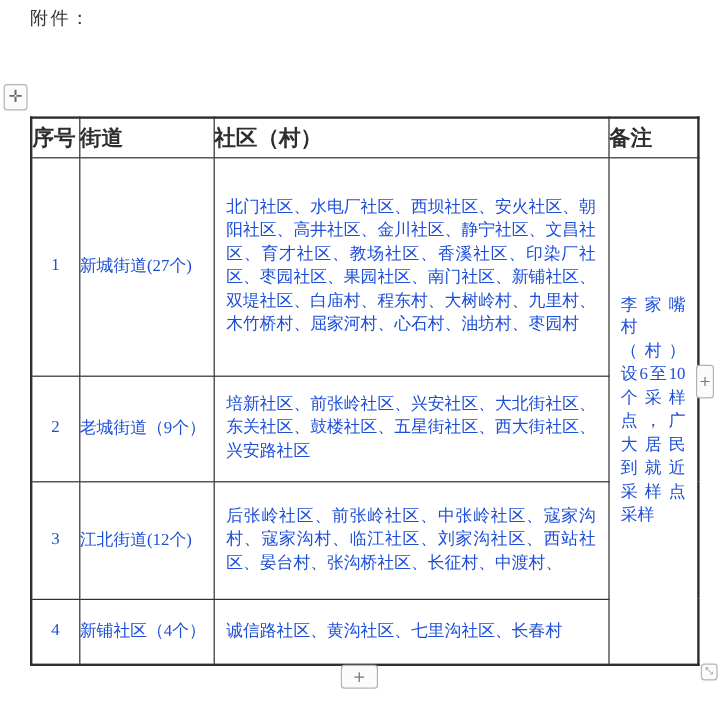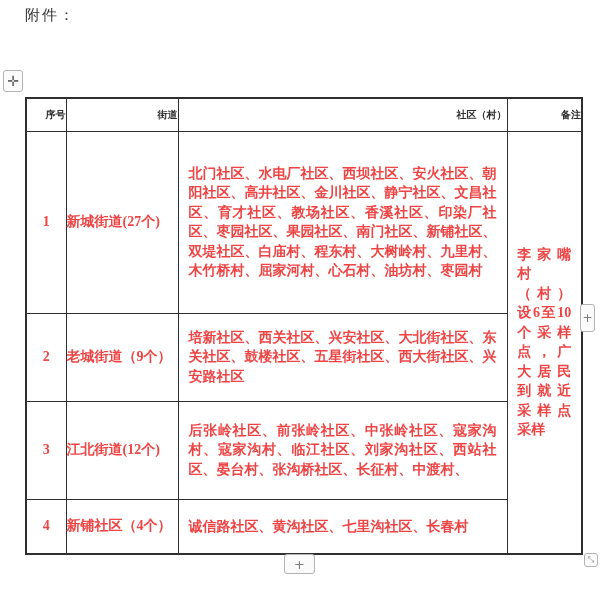--- a/index.html
+++ b/index.html
@@ -30,27 +30,26 @@
     table-layout: fixed;
     border: 2px solid #2f2f2f;
   }
   col.c-index  { width: 40px; }
   col.c-street { width: 112px; }
   col.c-comm   { width: 329px; }
   col.c-remark { width: 75px; }
 
   th, td {
     border: 1px solid #2f2f2f;
-    color: #ef4444;
+    color: #1d4ed8;
     vertical-align: middle;
-    font-weight: bold;
   }
   th {
-    font-size: 10px; font-weight: bold; color: #2e2e2e;
-    text-align: right; height: 33px;
+    font-size: 18px; font-weight: bold; color: #2e2e2e;
+    text-align: left; height: 33px;
   }
   td.cell-index  { text-align: center; font-size: 14px; }
   td.cell-street { text-align: left; font-size: 14px; white-space: nowrap; }
   td.cell-comm   {
     font-size: 14px; line-height: 19.5px;
     padding: 6px 10px;
     text-align: justify;
   }
   td.cell-remark { padding: 0 9px; }
   .remark-inner {
@@ -111,21 +110,21 @@
         <td class="cell-index">1</td>
         <td class="cell-street">新城街道(27个)</td>
         <td class="cell-comm">北门社区、水电厂社区、西坝社区、安火社区、朝阳社区、高井社区、金川社区、静宁社区、文昌社区、育才社区、教场社区、香溪社区、印染厂社区、枣园社区、果园社区、南门社区、新铺社区、双堤社区、白庙村、程东村、大树岭村、九里村、木竹桥村、屈家河村、心石村、油坊村、枣园村</td>
         <td class="cell-remark" rowspan="4">
           <div class="remark-inner">李家嘴村（村）设6至10个采样点，广大居民到就近采样点采样</div>
         </td>
       </tr>
       <tr class="r2">
         <td class="cell-index">2</td>
         <td class="cell-street">老城街道（9个）</td>
-        <td class="cell-comm">培新社区、西关社区、兴安社区、大北街社区、东关社区、鼓楼社区、五星街社区、西大街社区、兴安路社区</td>
+        <td class="cell-comm">培新社区、前张岭社区、兴安社区、大北街社区、东关社区、鼓楼社区、五星街社区、西大街社区、兴安路社区</td>
       </tr>
       <tr class="r3">
         <td class="cell-index">3</td>
         <td class="cell-street">江北街道(12个)</td>
         <td class="cell-comm">后张岭社区、前张岭社区、中张岭社区、寇家沟村、寇家沟村、临江社区、刘家沟社区、西站社区、晏台村、张沟桥社区、长征村、中渡村、</td>
       </tr>
       <tr class="r4">
         <td class="cell-index">4</td>
         <td class="cell-street">新铺社区（4个）</td>
         <td class="cell-comm">诚信路社区、黄沟社区、七里沟社区、长春村</td>

